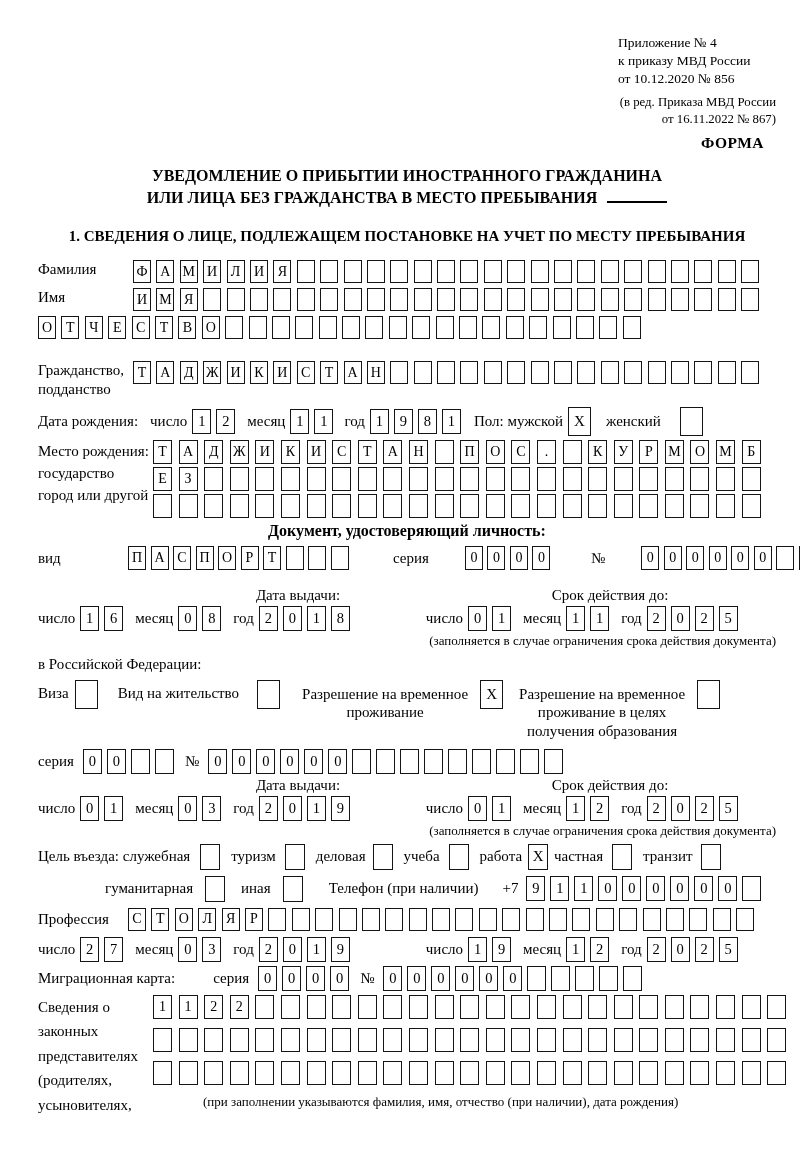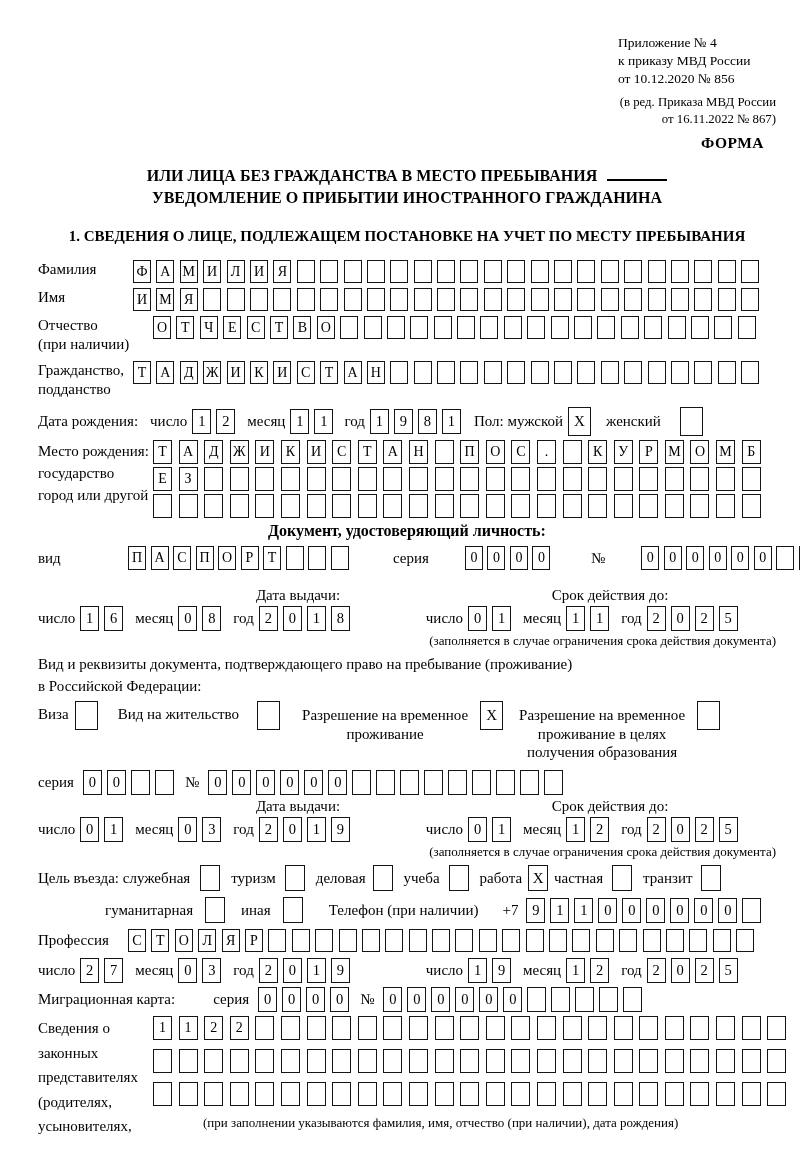--- a/index.html
+++ b/index.html
@@ -67,24 +67,24 @@
     <div>от 10.12.2020 № 856</div>
     <div class="note">
       <div>(в ред. Приказа МВД России</div>
       <div>от 16.11.2022 № 867)</div>
     </div>
   </div>
 
   <div class="forma">ФОРМА</div>
 
   <div class="title">
+    <div>УВЕДОМЛЕНИЕ О ПРИБЫТИИ ИНОСТРАННОГО ГРАЖДАНИНА</div>
     <div>
       <span>ИЛИ ЛИЦА БЕЗ ГРАЖДАНСТВА В МЕСТО ПРЕБЫВАНИЯ</span><span class="blank"></span>
     </div>
-    <div>УВЕДОМЛЕНИЕ О ПРИБЫТИИ ИНОСТРАННОГО ГРАЖДАНИНА</div>
   </div>
 
   <div class="sect">1. СВЕДЕНИЯ О ЛИЦЕ, ПОДЛЕЖАЩЕМ ПОСТАНОВКЕ НА УЧЕТ ПО МЕСТУ ПРЕБЫВАНИЯ</div>
 
   <div class="frow">
     <div class="lbl w95">Фамилия</div>
     <div class="boxes">
         <span class="cell">Ф</span>
         <span class="cell">А</span>
         <span class="cell">М</span>
@@ -142,24 +142,20 @@
         <span class="cell"></span>
         <span class="cell"></span>
         <span class="cell"></span>
         <span class="cell"></span>
         <span class="cell"></span>
         <span class="cell"></span>
       </div>
   </div>
 
   <div class="frow" style="min-height:43px;margin-bottom:2px;">
-    <div class="lbl w115">
-      <div>Отчество</div>
-      <div>(при наличии)</div>
-    </div>
     <div class="boxes">
         <span class="cell">О</span>
         <span class="cell">Т</span>
         <span class="cell">Ч</span>
         <span class="cell">Е</span>
         <span class="cell">С</span>
         <span class="cell">Т</span>
         <span class="cell">В</span>
         <span class="cell">О</span>
         <span class="cell"></span>
@@ -412,21 +408,20 @@
           <span class="cell">2</span>
           <span class="cell">0</span>
           <span class="cell">2</span>
           <span class="cell">5</span>
         </div>
     </div>
   </div>
   <div class="note">(заполняется в случае ограничения срока действия документа)</div>
 
   <div class="para">
-    <div>Вид и реквизиты документа, подтверждающего право на пребывание (проживание)</div>
     <div>в Российской Федерации:</div>
   </div>
 
   <div class="permits">
     <span class="plbl">Виза</span>
     <span class="chk" style="margin-left:6px;"></span>
     <span class="plbl" style="margin-left:20px;">Вид на жительство</span>
     <span class="chk" style="margin-left:18px;"></span>
     <div class="stack" style="margin-left:22px;">
       <div>Разрешение на временное</div>

